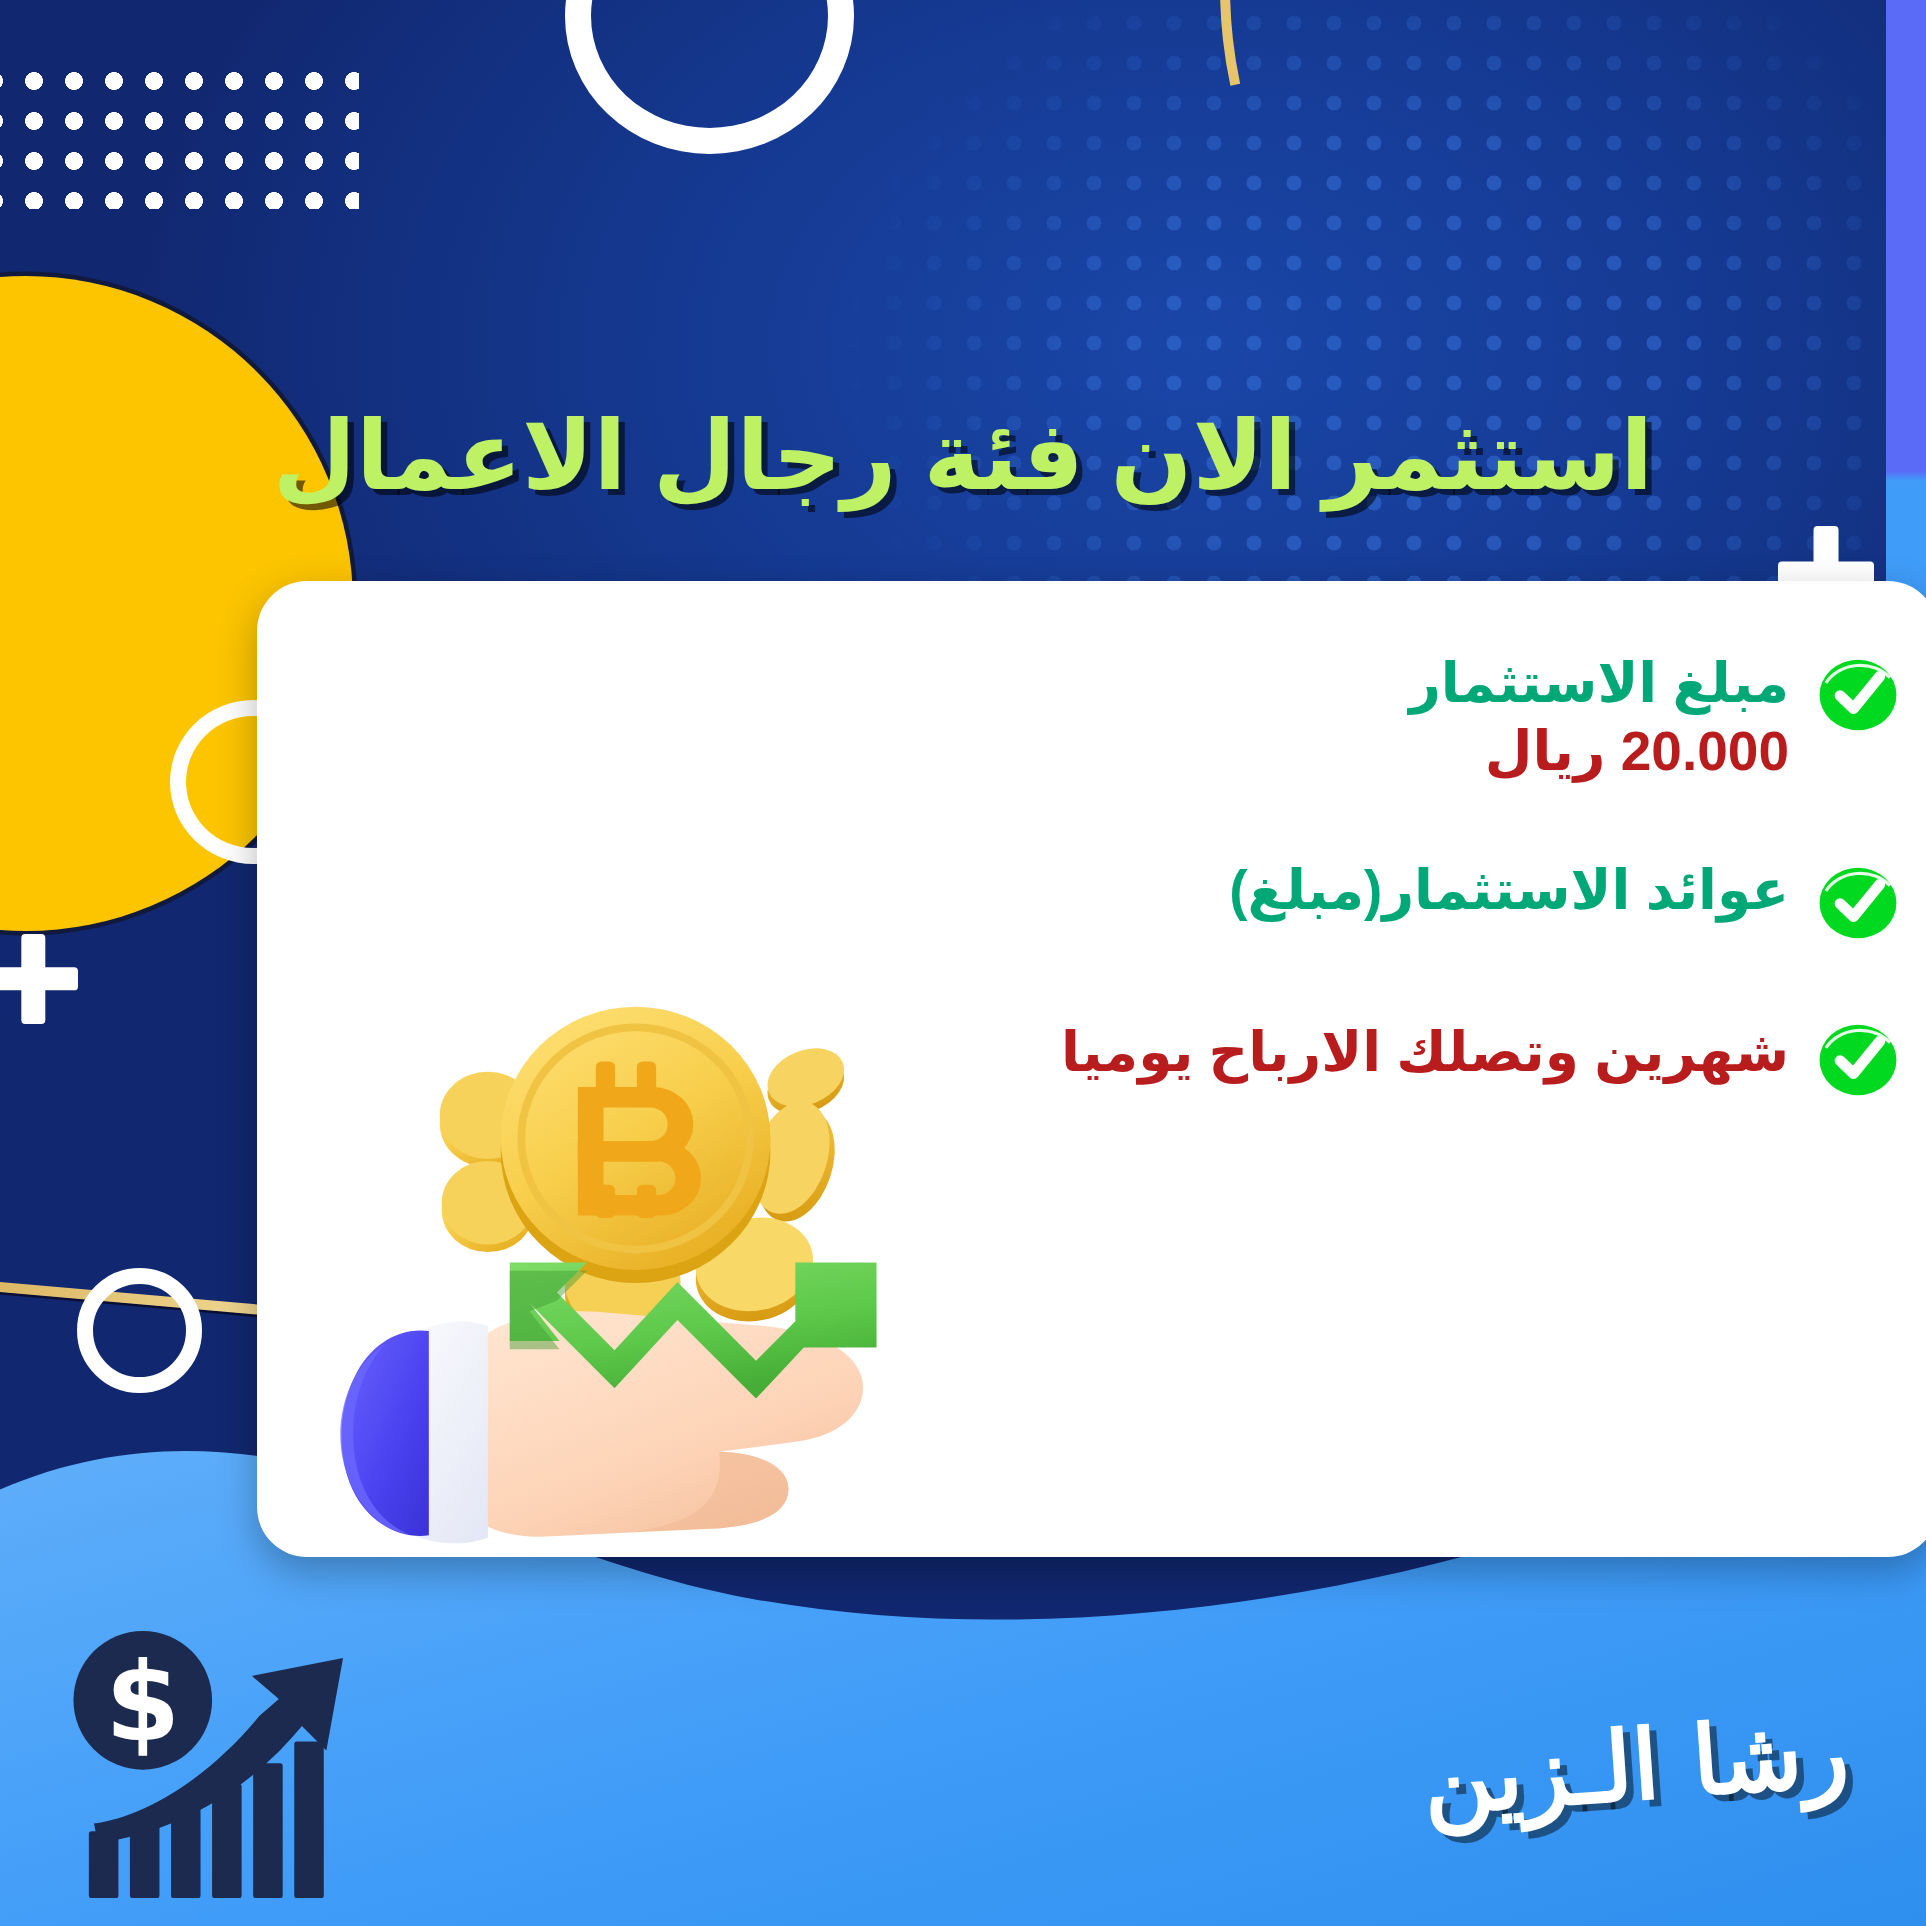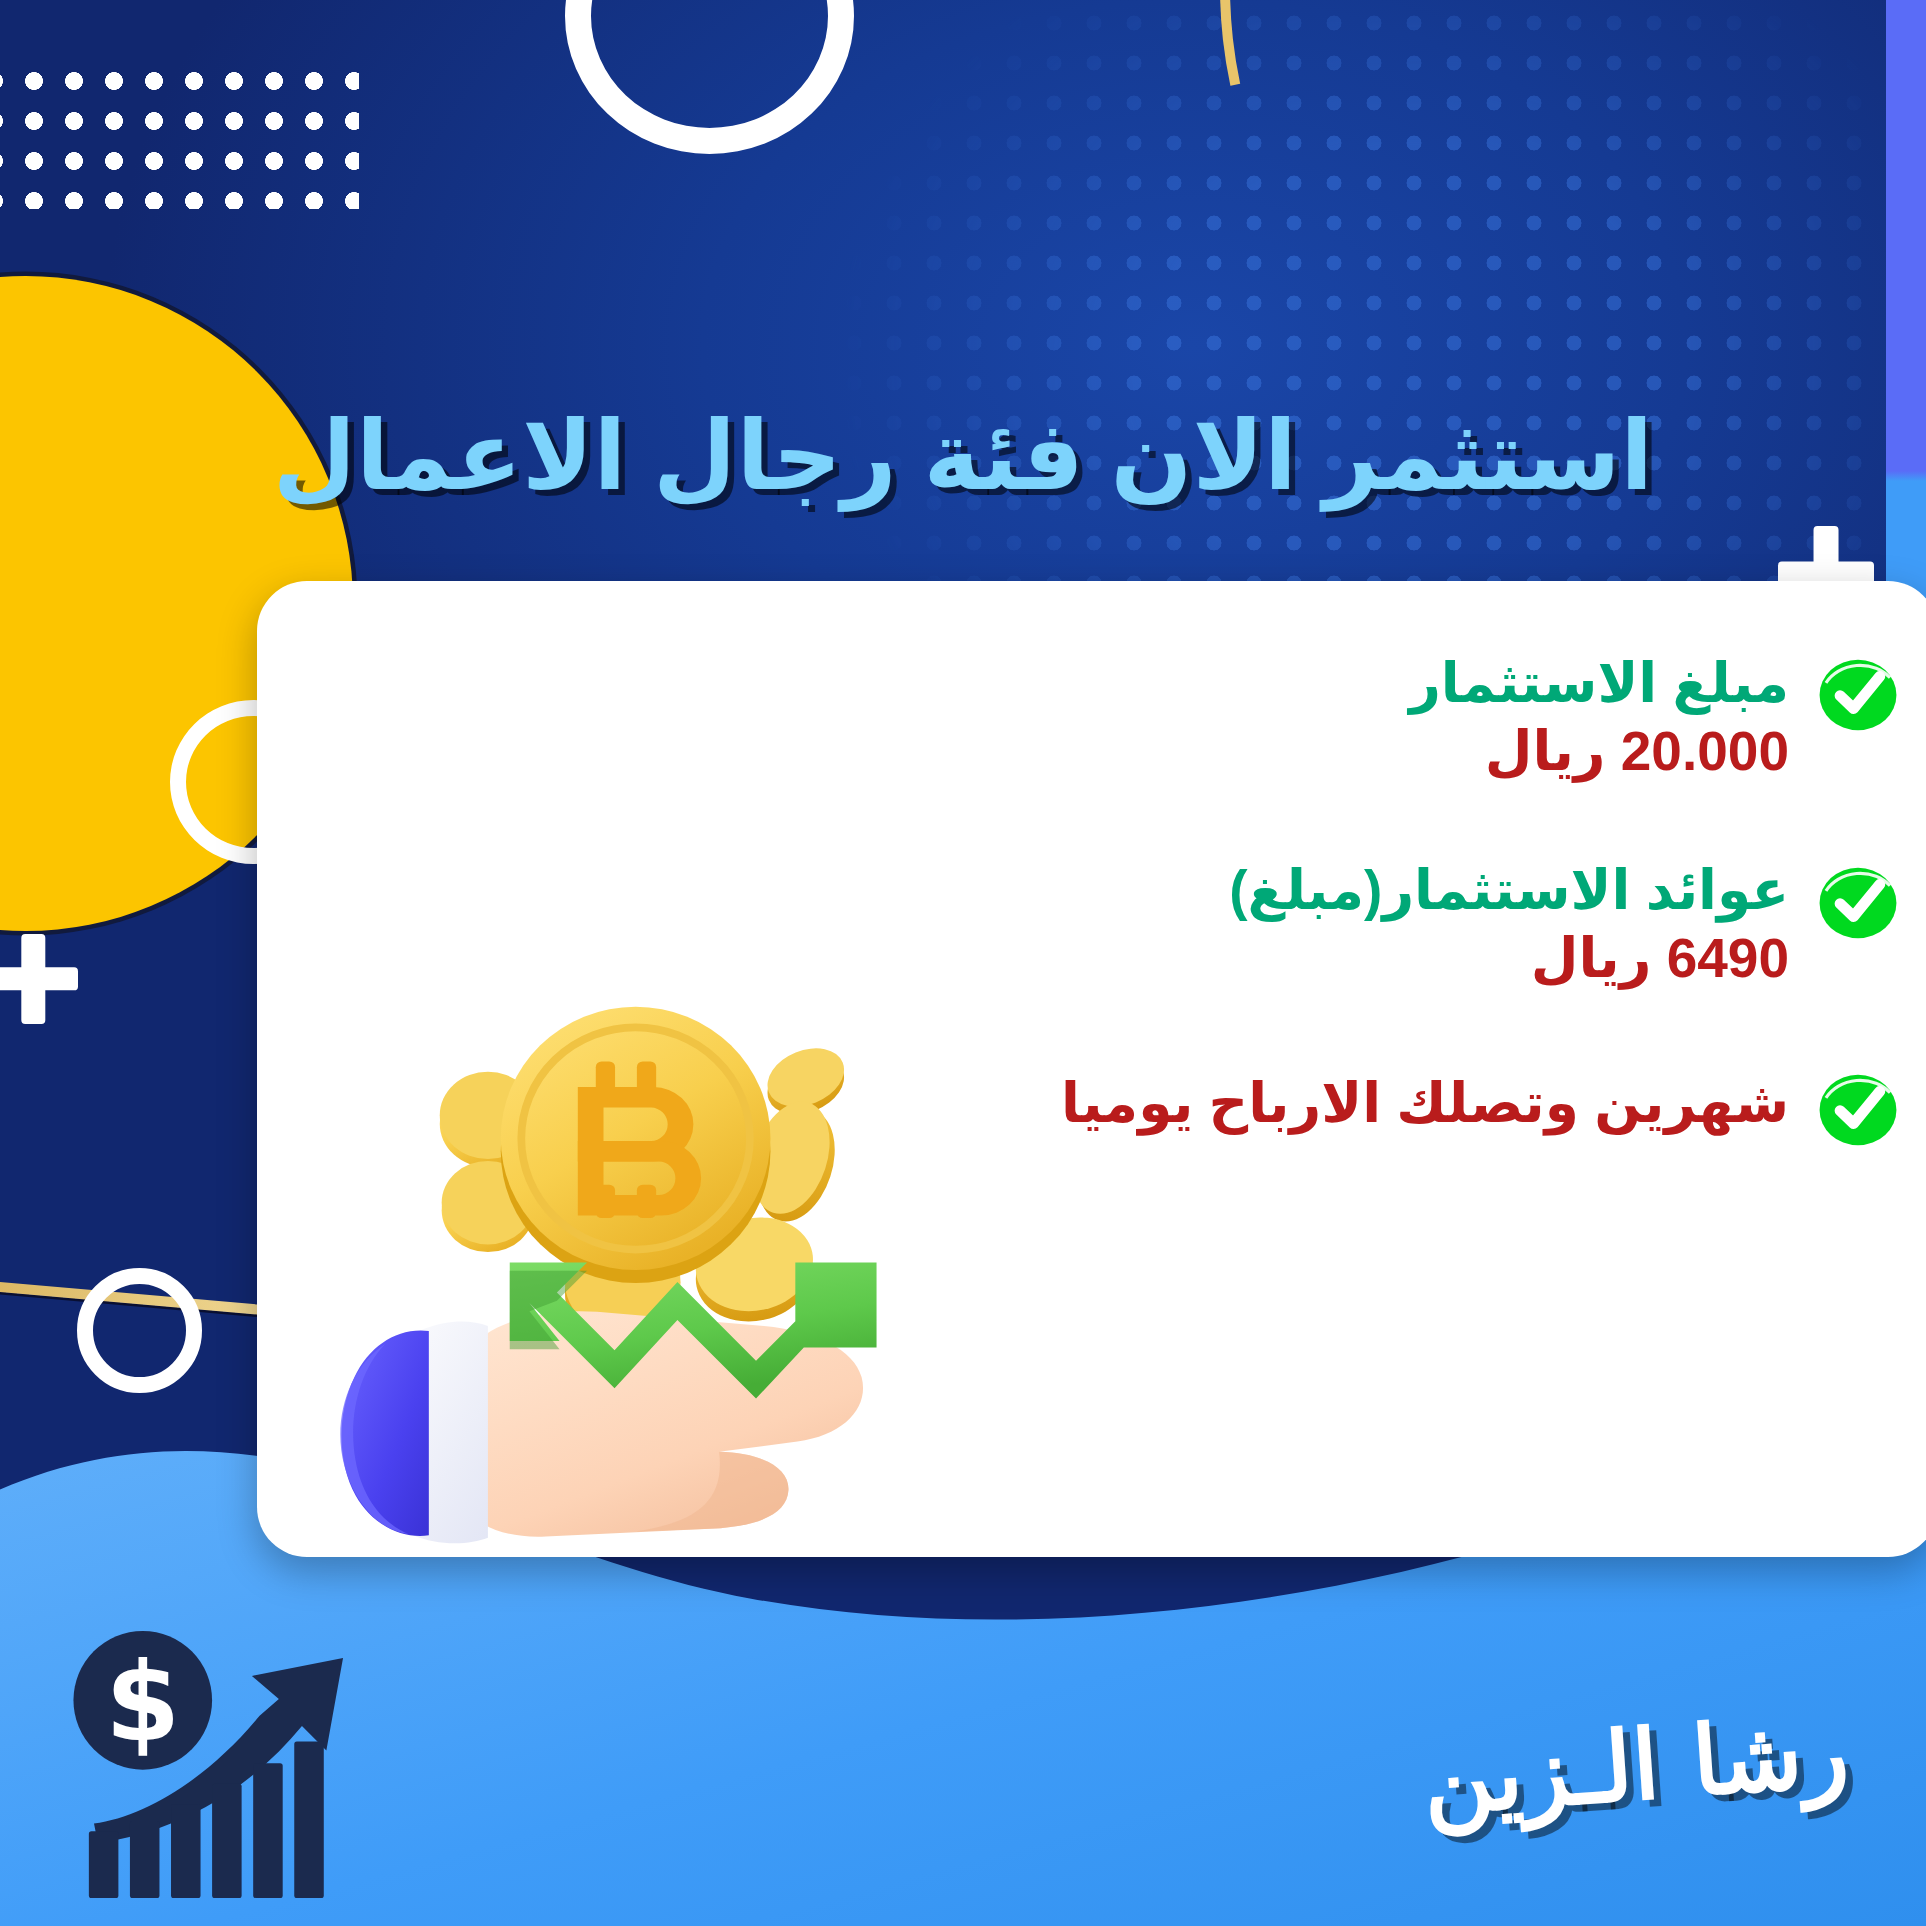--- a/index.html
+++ b/index.html
@@ -69,21 +69,21 @@
 
   
   .strip{position:absolute;right:0;top:0;width:40px;height:1002px;
     background:linear-gradient(180deg,#5a6cf7 0%,#5a6cf7 47%,#3f9cf8 48%,#3f9cf8 100%);}
 
   
   .wave{position:absolute;left:0;bottom:0;width:1926px;height:629px;}
 
   
   .title{position:absolute;left:0;right:0;top:398px;text-align:center;
-    color:#7dd3fc;font-size:96px;font-weight:bold;letter-spacing:0;
+    color:#bef264;font-size:96px;font-weight:bold;letter-spacing:0;
     text-shadow:6.4px 6.4px 0 rgba(0,0,0,.55);direction:rtl;line-height:1.2;
     padding:0 116px;}
 
   
   .card{position:absolute;left:257px;top:581px;width:1681px;height:976px;
     background:#ffffff;border-radius:50px;box-shadow:0 14px 39px rgba(0,0,0,.28);}
 
   .illustration{position:absolute;left:19px;bottom:-13px;width:655px;height:578px;}
 
   .feature-list{position:absolute;right:39px;top:71px;width:886px;
@@ -249,21 +249,20 @@
       </div>
 
       <div class="feature">
         <svg class="check" viewBox="0 0 128 118">
           <ellipse cx="64" cy="59" rx="60" ry="55" fill="#00d91f"></ellipse>
           <path d="M14,40 A62,56 0 0 1 114,32" fill="none" stroke="#ffffff" stroke-width="5" opacity=".9"></path>
           <path d="M36,60 L57,80 L98,30" fill="none" stroke="#ffffff" stroke-width="17" stroke-linecap="round" stroke-linejoin="round"></path>
         </svg>
         <div class="ftext">
           <div class="fhead">عوائد الاستثمار(مبلغ)</div>
-          <div class="fval">6490 ريال</div>
         </div>
       </div>
 
       <div class="feature">
         <svg class="check" viewBox="0 0 128 118">
           <ellipse cx="64" cy="59" rx="60" ry="55" fill="#00d91f"></ellipse>
           <path d="M14,40 A62,56 0 0 1 114,32" fill="none" stroke="#ffffff" stroke-width="5" opacity=".9"></path>
           <path d="M36,60 L57,80 L98,30" fill="none" stroke="#ffffff" stroke-width="17" stroke-linecap="round" stroke-linejoin="round"></path>
         </svg>
         <div class="ftext">

